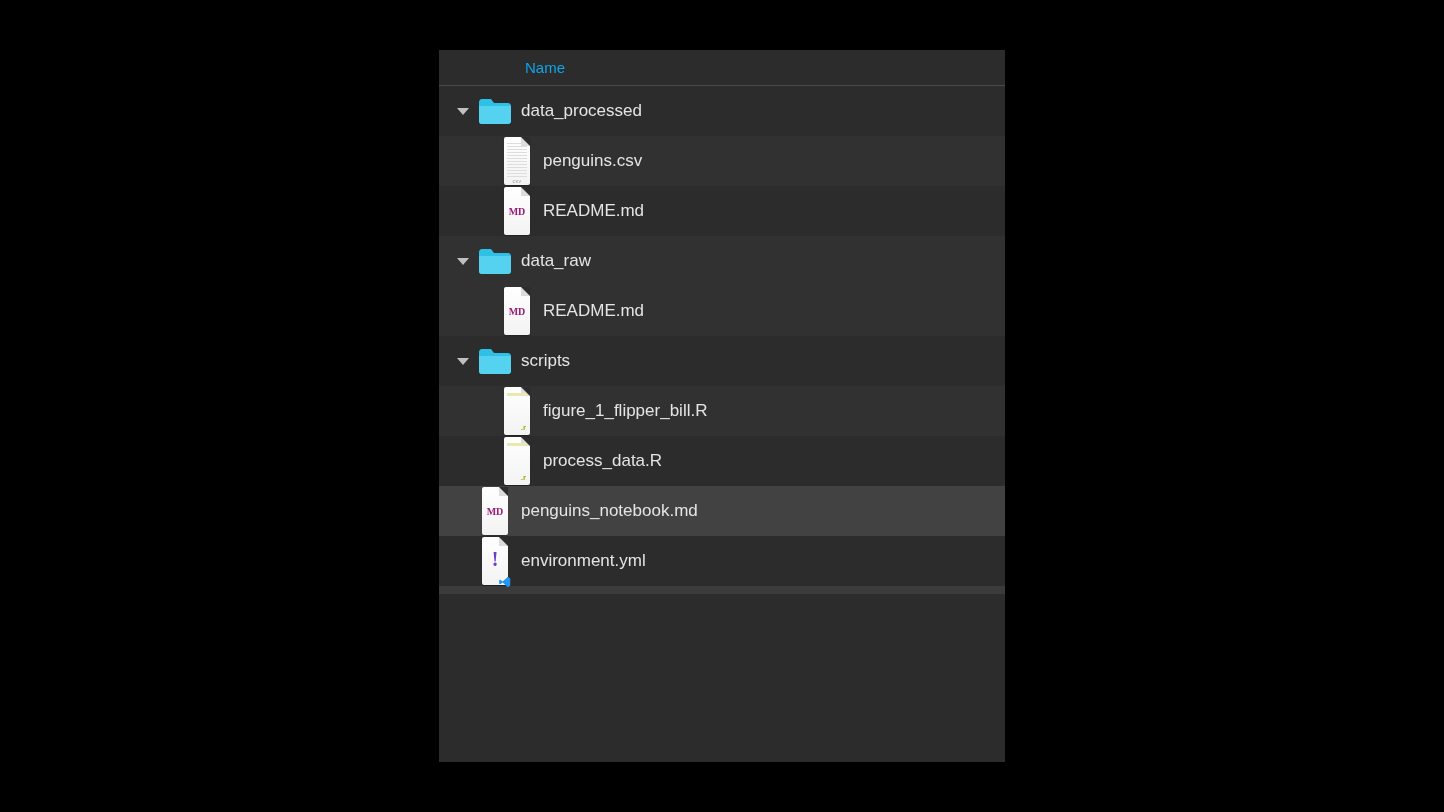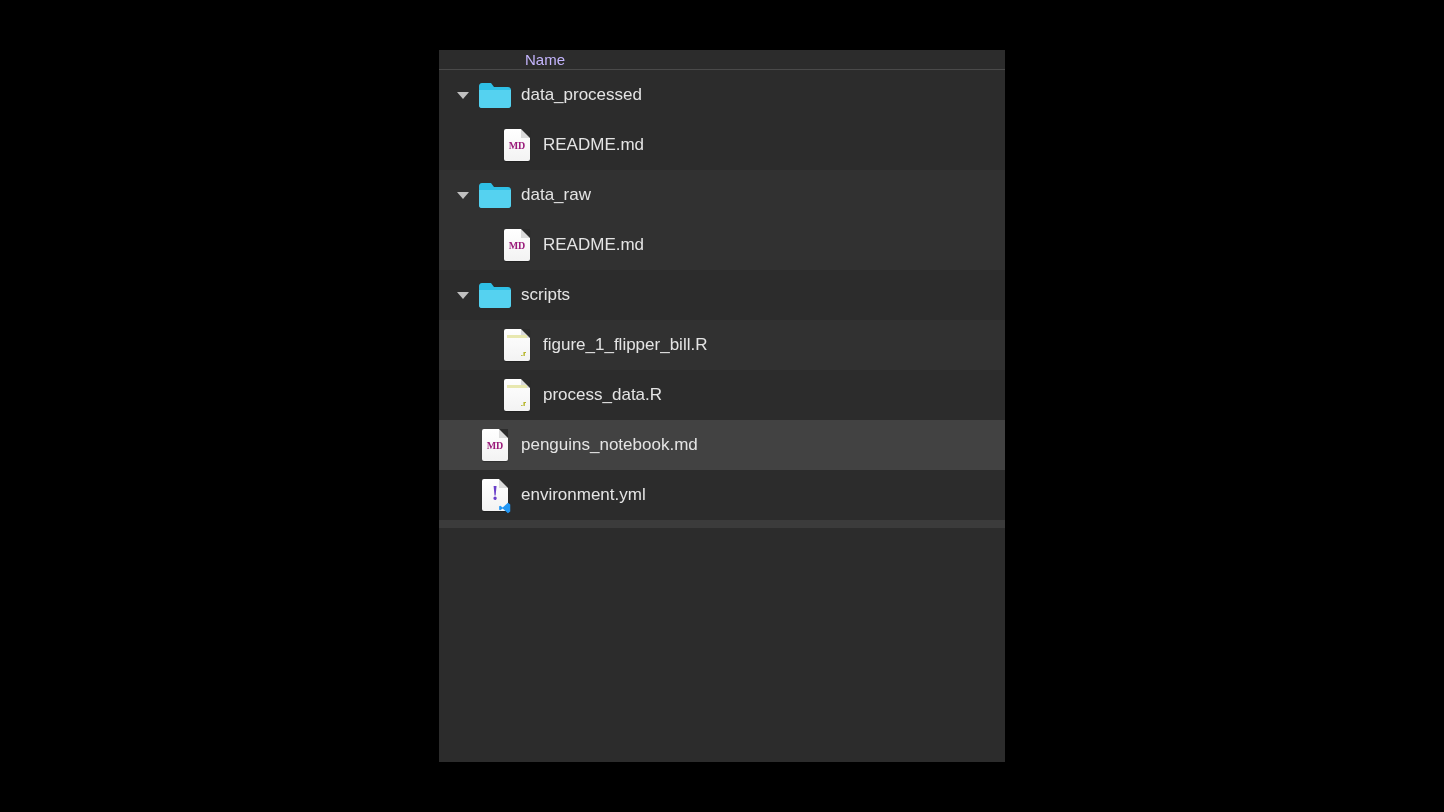--- a/index.html
+++ b/index.html
@@ -14,25 +14,25 @@
       overflow: hidden;
     }
     .panel {
       width: 566px;
       height: 712px;
       background: #2c2c2c;
       display: flex;
       flex-direction: column;
     }
     .header {
-      height: 20px;
+      height: 36px;
       display: flex;
       align-items: center;
       padding-left: 86px;
-      color: #c4b5fd;
+      color: #0ea5e9;
       font-size: 15px;
       border-bottom: 1px solid #4a4a4a;
     }
     .rows { flex: 1; }
     .row {
       height: 50px;
       display: flex;
       align-items: center;
       color: #e4e4e4;
       font-size: 17px;
@@ -55,21 +55,21 @@
       border-top: 7px solid #c0c0c0;
     }
     .indent-spacer { width: 22px; flex-shrink: 0; }
     .icon-slot {
       width: 36px; height: 36px;
       display: flex; align-items: center; justify-content: center;
       flex-shrink: 0; margin-right: 8px;
     }
     .folder-icon { width: 36px; height: 30px; }
     .file-page {
-      width: 26px; height: 32px;
+      width: 26px; height: 48px;
       background: linear-gradient(#fff, #f3f3f3);
       border-radius: 2px;
       position: relative;
       box-shadow: 0 1px 1px rgba(0,0,0,0.3);
     }
     .file-page .fold {
       position: absolute; top: 0; right: 0;
       width: 0; height: 0;
       border-top: 9px solid #2c2c2c;
       border-left: 9px solid #dcdcdc;
@@ -134,20 +134,32 @@
         </span>
       <span class="icon-slot">
         <svg class="folder-icon" viewBox="0 0 36 30">
             <path fill="#2fc0e6" d="M2 6c0-1.5 1-3 3-3h9l3 4h14c2 0 3 1.5 3 3v15c0 2-1.5 3-3 3H5c-2 0-3-1-3-3V6z"></path>
             <path fill="#55d2f0" d="M2 10h32v15c0 2-1.5 3-3 3H5c-2 0-3-1-3-3V10z"></path>
           </svg>
       </span>
       <span class="label">data_processed</span>
     </div>
 
+    <div class="row alt">
+      <span class="chev-slot"></span>
+      <span class="indent-spacer"></span>
+      <span class="icon-slot">
+        <span class="file-page file-csv">
+            <span class="fold"></span>
+            <span class="body-lines"></span>
+            <span class="tag">csv</span>
+          </span>
+      </span>
+      <span class="label">penguins.csv</span>
+    </div>
 
     <div class="row">
       <span class="chev-slot"></span>
       <span class="indent-spacer"></span>
       <span class="icon-slot">
         <span class="file-page file-md">
             <span class="fold"></span>
             <span class="md-label">MD</span>
           </span>
       </span>

